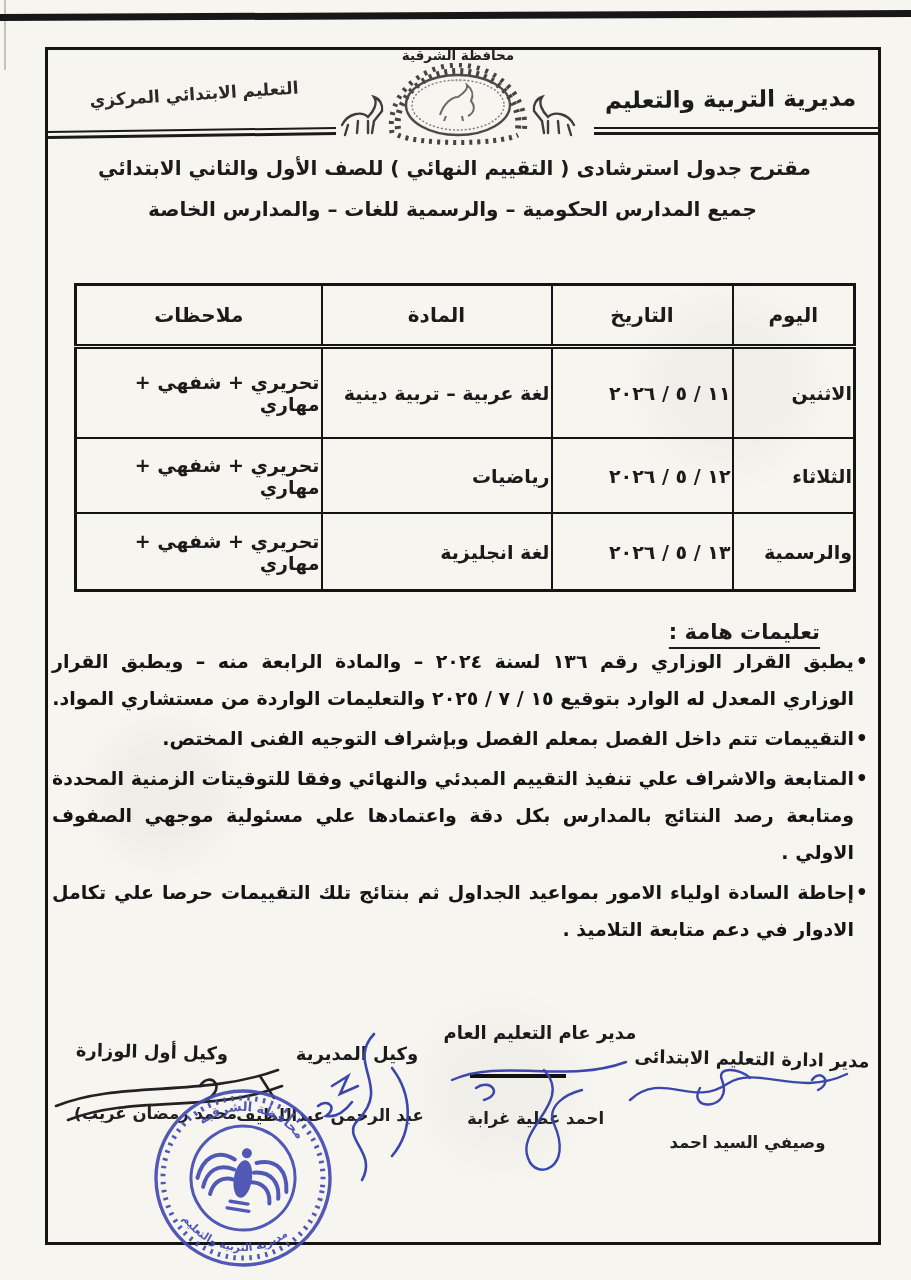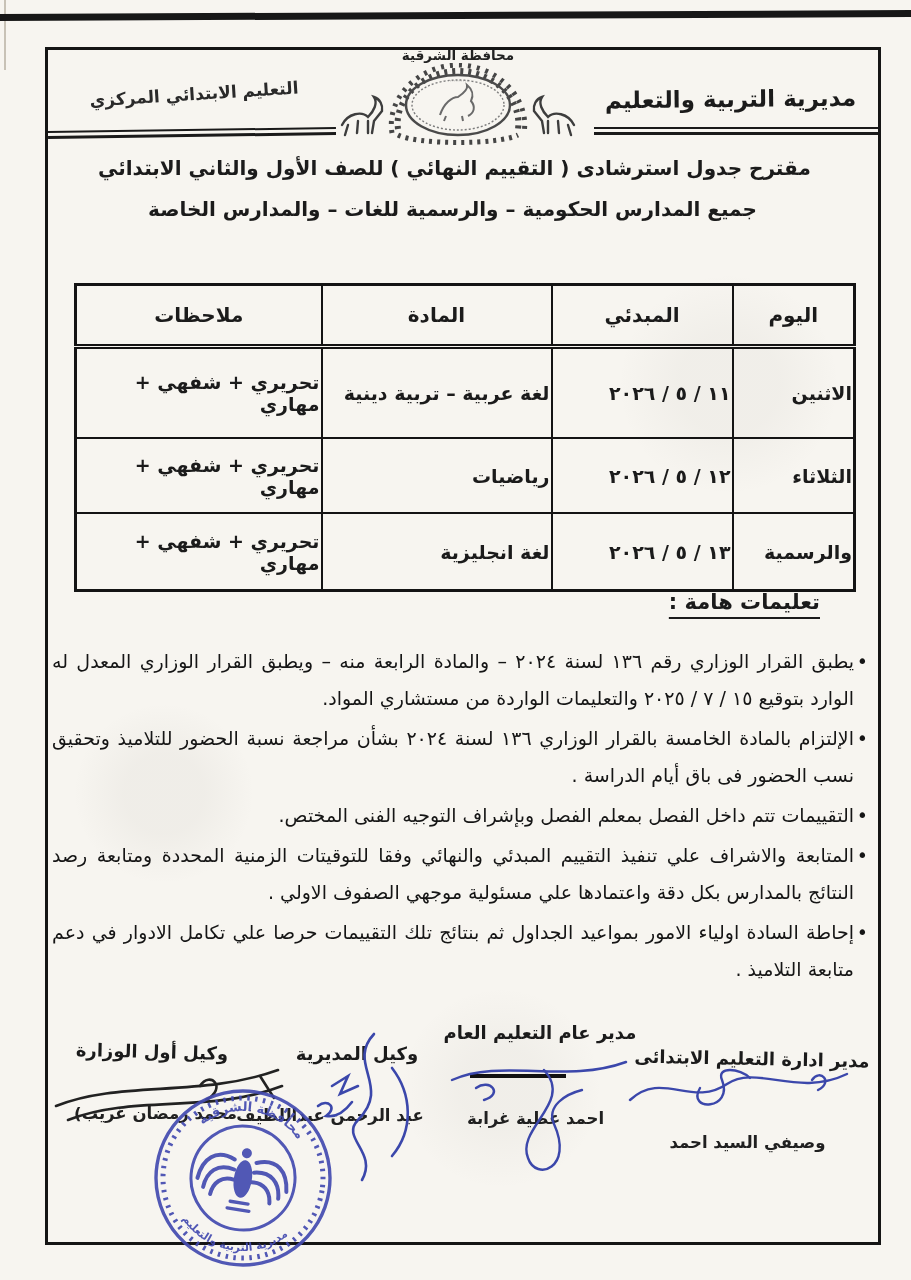--- a/index.html
+++ b/index.html
@@ -33,22 +33,22 @@
   .t3{left:198px; top:236px; width:518px;}
   
   table.sched{left:74px; top:283px; width:779px; position:absolute; direction:rtl; border-collapse:collapse; table-layout:fixed;}
   table.sched, table.sched td, table.sched th{border:2.5px solid #141414;}
   table.sched{border-width:3.5px;}
   table.sched th{height:56px; font-size:20px; font-weight:bold; border-bottom:5px double #141414;}
   table.sched td{text-align:right; font-weight:bold; font-size:19px;}
   tr.r1 td{height:86px;} tr.r2 td{height:71px;} tr.r3 td{height:73px;}
   col.c-day{width:122px;} col.c-date{width:181px;} col.c-subj{width:230px;} col.c-note{width:246px;}
   
-  .instr-title{left:612px; top:590px; width:208px; direction:rtl; text-align:right; font-size:21px; font-weight:bold; text-decoration:underline; text-decoration-thickness:2px; text-underline-offset:8px;}
-  .bullets{left:52px; top:643px; width:816px; direction:rtl; font-size:19px; font-weight:normal; line-height:37px; color:#151515;}
+  .instr-title{left:612px; top:620px; width:208px; direction:rtl; text-align:right; font-size:21px; font-weight:bold; text-decoration:underline; text-decoration-thickness:2px; text-underline-offset:8px;}
+  .bullets{left:52px; top:643px; width:816px; direction:rtl; font-size:19px; font-weight:bold; line-height:37px; color:#151515;}
   .bullets .bi{margin:0 0 3px 0; text-align:justify; text-align-last:right; position:relative; padding-right:14px;}
   .bullets .bi::before{content:"•"; position:absolute; right:0; top:0;}
   .bullets .bi.indent{padding-right:88px;}
   .bullets .bi.indent::before{right:74px;}
   
   .sig-title{font-size:18px; font-weight:bold; direction:rtl; text-align:center; white-space:nowrap;}
   .sig-name{font-size:16.5px; font-weight:bold; direction:rtl; text-align:center; white-space:nowrap; color:#202020;}
   .st1{left:628px; top:1048px; width:248px; transform:rotate(1.2deg);}
   .st2{left:440px; top:1022px; width:200px;}
   .st3{left:282px; top:1043px; width:150px;}
@@ -108,21 +108,21 @@
   <table class="sched">
     <colgroup>
       <col class="c-day">
         <col class="c-date">
         <col class="c-subj">
         <col class="c-note">
     </colgroup>
     <thead>
       <tr>
         <th>اليوم</th>
-        <th>المبدئي</th>
+        <th>التاريخ</th>
         <th>المادة</th>
         <th>ملاحظات</th>
       </tr>
     </thead>
     <tbody>
       <tr class="r1">
         <td>الاثنين</td>
         <td>١١ / ٥ / ٢٠٢٦</td>
         <td>لغة عربية – تربية دينية</td>
         <td>تحريري + شفهي + مهاري</td>
@@ -138,21 +138,20 @@
         <td>١٣ / ٥ / ٢٠٢٦</td>
         <td>لغة انجليزية</td>
         <td>تحريري + شفهي + مهاري</td>
       </tr>
     </tbody>
   </table>
 
   <div class="abs instr-title">تعليمات هامة :</div>
   <div class="abs bullets">
     <div class="bi">يطبق القرار الوزاري رقم ١٣٦ لسنة ٢٠٢٤ – والمادة الرابعة منه – ويطبق القرار الوزاري المعدل له الوارد بتوقيع ١٥ / ٧ / ٢٠٢٥ والتعليمات  الواردة من مستشاري المواد.</div>
-    <div class="bi">الإلتزام بالمادة الخامسة بالقرار الوزاري ١٣٦ لسنة ٢٠٢٤ بشأن مراجعة نسبة الحضور للتلاميذ وتحقيق نسب الحضور فى باق أيام الدراسة .</div>
     <div class="bi">التقييمات تتم داخل الفصل بمعلم الفصل وبإشراف التوجيه الفنى المختص.</div>
     <div class="bi">المتابعة والاشراف علي تنفيذ التقييم المبدئي والنهائي وفقا للتوقيتات الزمنية المحددة ومتابعة رصد النتائج بالمدارس بكل دقة واعتمادها علي مسئولية موجهي الصفوف الاولي .</div>
     <div class="bi">إحاطة السادة اولياء الامور بمواعيد الجداول ثم بنتائج تلك التقييمات حرصا علي تكامل الادوار في دعم متابعة التلاميذ .</div>
   </div>
 
   <div class="abs sig-title st1">مدير ادارة التعليم الابتدائى</div>
   <div class="abs sig-title st2">مدير عام التعليم العام</div>
   <div class="abs sig-title st3">وكيل المديرية</div>
   <div class="abs sig-title st4">وكيل أول الوزارة</div>
   <div class="abs ul-black"></div>

